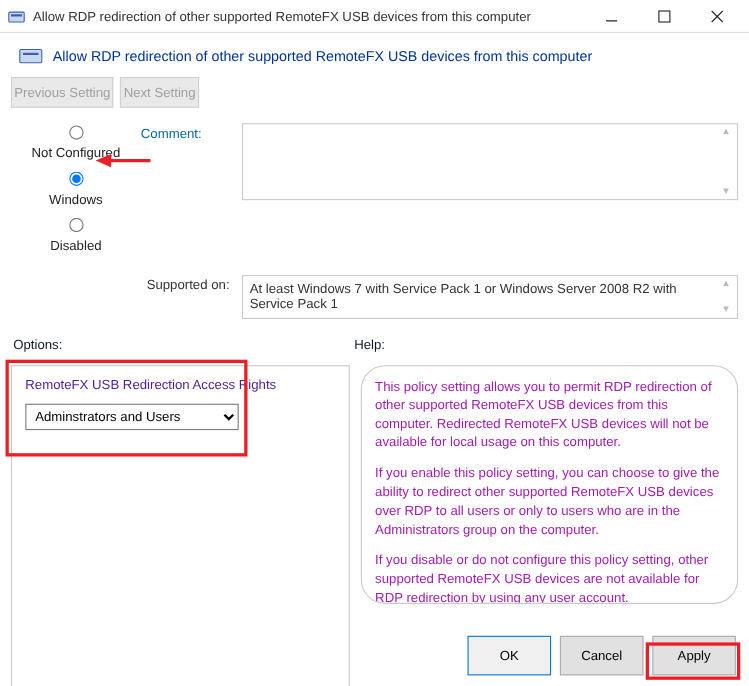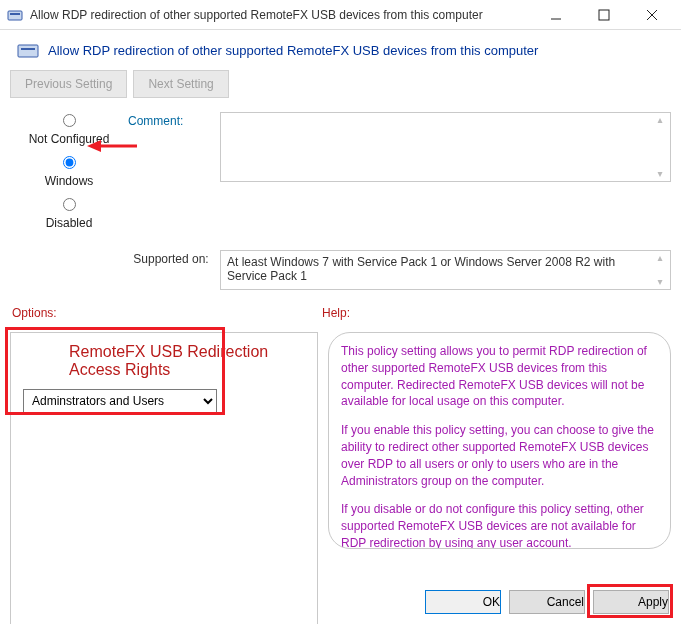--- a/index.html
+++ b/index.html
@@ -30,66 +30,66 @@
       padding: 10px 16px 6px 16px;
       display:flex; align-items:center;
     }
     .header2 .icon-box { width:24px; height:20px; margin-right:8px; display:flex;align-items:center;justify-content:center;}
     .header2 .text { color:#003399; font-size:13px; }
     .toolbar {
       padding: 4px 10px 10px 10px; display:flex; gap:6px;
     }
     .toolbar button {
       border:1px solid #d0d0d0; background:#e9e9e9; color:#a0a0a0;
-      padding:6px 14px; font-size:12px;
+      padding:6px 2px; font-size:12px;
     }
     .config-row { display:flex; padding: 4px 10px; align-items:flex-start; }
     .radios { width: 118px; padding-top:2px; }
     .radios label { display:flex; align-items:center; font-size:12px; color:#222; margin-bottom:10px; gap:5px; cursor:pointer;flex-direction:column;}
     .radios input { margin:0; width:13px; height:13px; }
     .comment-label { width: 92px; color:#0369a1; padding-top:2px;}
     .comment-box {
       flex:1; border:1px solid #c9c9c9; height:70px; position:relative; background:#fff; color:#666; padding:4px 20px 4px 6px; font-size:12px;
     }
     .scroll-stub { position:absolute; right:2px; top:2px; bottom:2px; width:16px; display:flex; flex-direction:column; justify-content:space-between;}
     .scroll-stub span { color:#bbb; font-size:10px; text-align:center; line-height:1;}
     .supported-row { display:flex; padding: 6px 10px 10px 10px;}
     .supported-spacer { width:118px; }
     .supported-label { width:92px; text-align:center; color:#333; padding-right:6px; padding-top:2px;}
     .supported-box {
       flex:1; border:1px solid #c9c9c9; min-height:40px; padding:4px 20px 4px 6px; color:#333; font-size:12px; position:relative;
     }
     .arrow {
       position:absolute; left:87px; top:136px; pointer-events:none;
     }
-    .label-row { display:flex; padding: 6px 12px 6px 12px; color:#b91c1c; font-size:12px;}
+    .label-row { display:flex; padding: 6px 12px 6px 12px; color:#0f172a; font-size:12px;}
     .options-label { width:310px; }
     .columns { display:flex; padding:6px 10px 10px 10px; gap:10px; }
     .panel {
       border:1px solid #c9c9c9; background:#fff;
       padding:10px 12px; position:relative;
     }
     .options-panel { width:308px; height:300px; }
     .help-panel { flex:1; height:217px; font-size:12px; color:#a21caf; line-height:1.4; overflow:hidden;border-radius:22px;}
     .options-accent {
       position:absolute; left:-6px; top:-6px;
       border:3px solid #ee1c25; width:220px; height:88px; pointer-events:none;
     }
-    .options-title { font-size:16px; color:#b91c1c; margin-bottom:10px;margin-left:46px;}
+    .options-title { font-size:12px; color:#4c1d95; margin-bottom:10px;}
     select {
       width: 194px; padding:3px 4px; font-size:12px; border:1px solid #7a7a7a; background:#fff;
     }
     .help-panel p { margin-bottom:12px; }
     .footer {
       position:absolute; left:0; right:0; bottom:0;
       display:flex; justify-content:flex-end; gap:8px;
       padding: 8px 12px 10px 12px;
     }
     .footer button {
-      width:76px; height:24px; font-size:12px; border:1px solid #adadad; background:#e1e1e1;text-align:right;
+      width:76px; height:36px; font-size:12px; border:1px solid #adadad; background:#e1e1e1;
     }
     .footer button.ok { border:1px solid #0078d7; background:#f0f0f0;}
     .apply-accent {
       position:absolute; right:8px; bottom:6px;
       border:3px solid #ee1c25; width:86px; height:34px; pointer-events:none;
     }
   </style>
 </head>
 <body>
 

